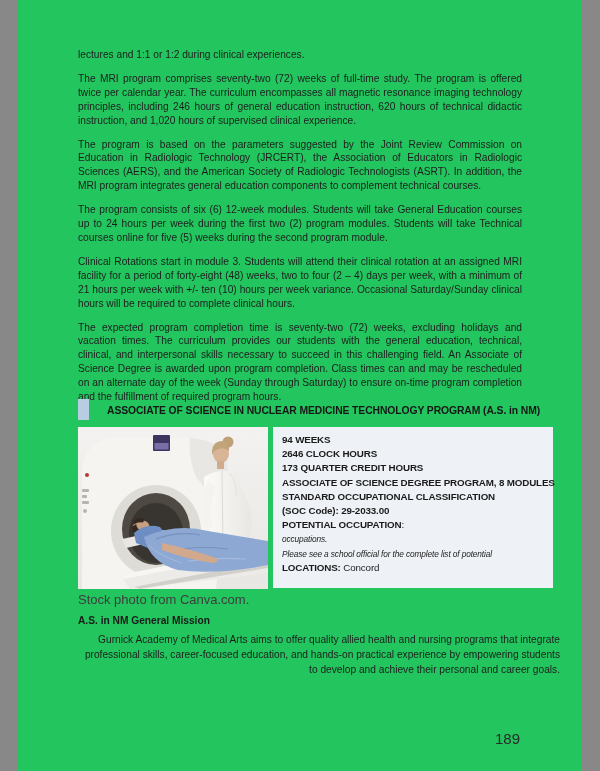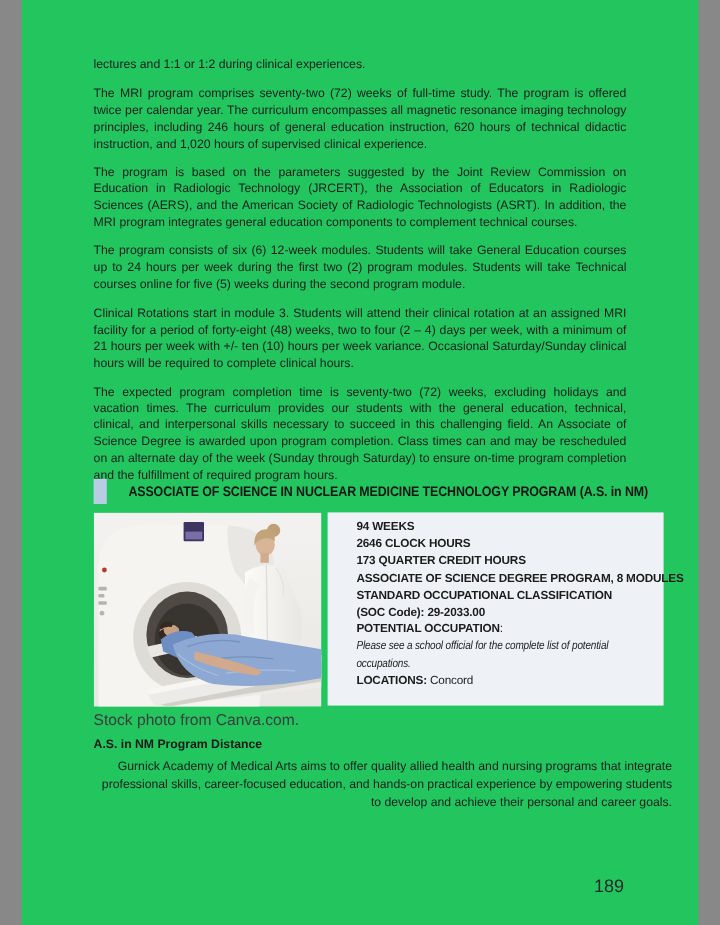--- a/index.html
+++ b/index.html
@@ -26,21 +26,21 @@
   .photo {
     position:absolute; left:60px; top:427px; width:190px; height:162px;
     overflow:hidden;
   }
   .photo svg { display:block; }
   .caption {
     position:absolute; left:60px; top:592px; font-size:13px; color:#3d3d3d;
   }
   .info-panel {
     position:absolute; left:255px; top:427px; width:280px; height:161px;
-    box-sizing:border-box; padding:6px 0 0 24px;
+    box-sizing:border-box; padding:6px 0 0 9px;
   }
   .ip-line { font-size:9.8px; line-height:14.2px; white-space:nowrap; letter-spacing:-0.15px; }
   .ip-line .b { font-weight:700; color:#1b1b1b; }
   .ip-line .r { font-weight:400; color:#1e1e1e; }
   .ip-line .it {
     display:inline-block; font-style:italic; color:#222;
     transform:scaleX(0.85); transform-origin:left center;
   }
   .mission { position:absolute; left:60px; top:613px; width:482px; }
   .mission-heading { font-size:10.2px; font-weight:700; color:#1a1a1a; margin:0 0 4px 0; line-height:15px; }
@@ -137,25 +137,25 @@
   <div class="caption">Stock photo from Canva.com.</div>
 
   <div class="info-panel" style="background:#eef1f6;">
     <div class="ip-line"><span class="b">94 WEEKS</span></div>
     <div class="ip-line"><span class="b">2646 CLOCK HOURS</span></div>
     <div class="ip-line"><span class="b">173 QUARTER CREDIT HOURS</span></div>
     <div class="ip-line"><span class="b">ASSOCIATE OF SCIENCE DEGREE PROGRAM, 8 MODULES</span></div>
     <div class="ip-line"><span class="b">STANDARD OCCUPATIONAL CLASSIFICATION</span></div>
     <div class="ip-line"><span class="b">(SOC Code): 29-2033.00</span></div>
     <div class="ip-line"><span class="b">POTENTIAL OCCUPATION</span><span class="r">:</span></div>
+    <div class="ip-line"><span class="it">occupations.</span></div>
     <div class="ip-line"><span class="it">Please see a school official for the complete list of potential</span></div>
-    <div class="ip-line"><span class="it">occupations.</span></div>
     <div class="ip-line"><span class="b">LOCATIONS:</span><span class="r"> Concord</span></div>
   </div>
 
   <div class="mission">
-    <div class="mission-heading">A.S. in NM Program Distance</div>
+    <div class="mission-heading">A.S. in NM General Mission</div>
     <p class="mpara">Gurnick Academy of Medical Arts aims to offer quality allied health and nursing programs that integrate professional skills, career-focused education, and hands-on practical experience by empowering students to develop and achieve their personal and career goals.</p>
   </div>
 
   <div class="page-number">189</div>
 
 </div>
 
 </body></html>

